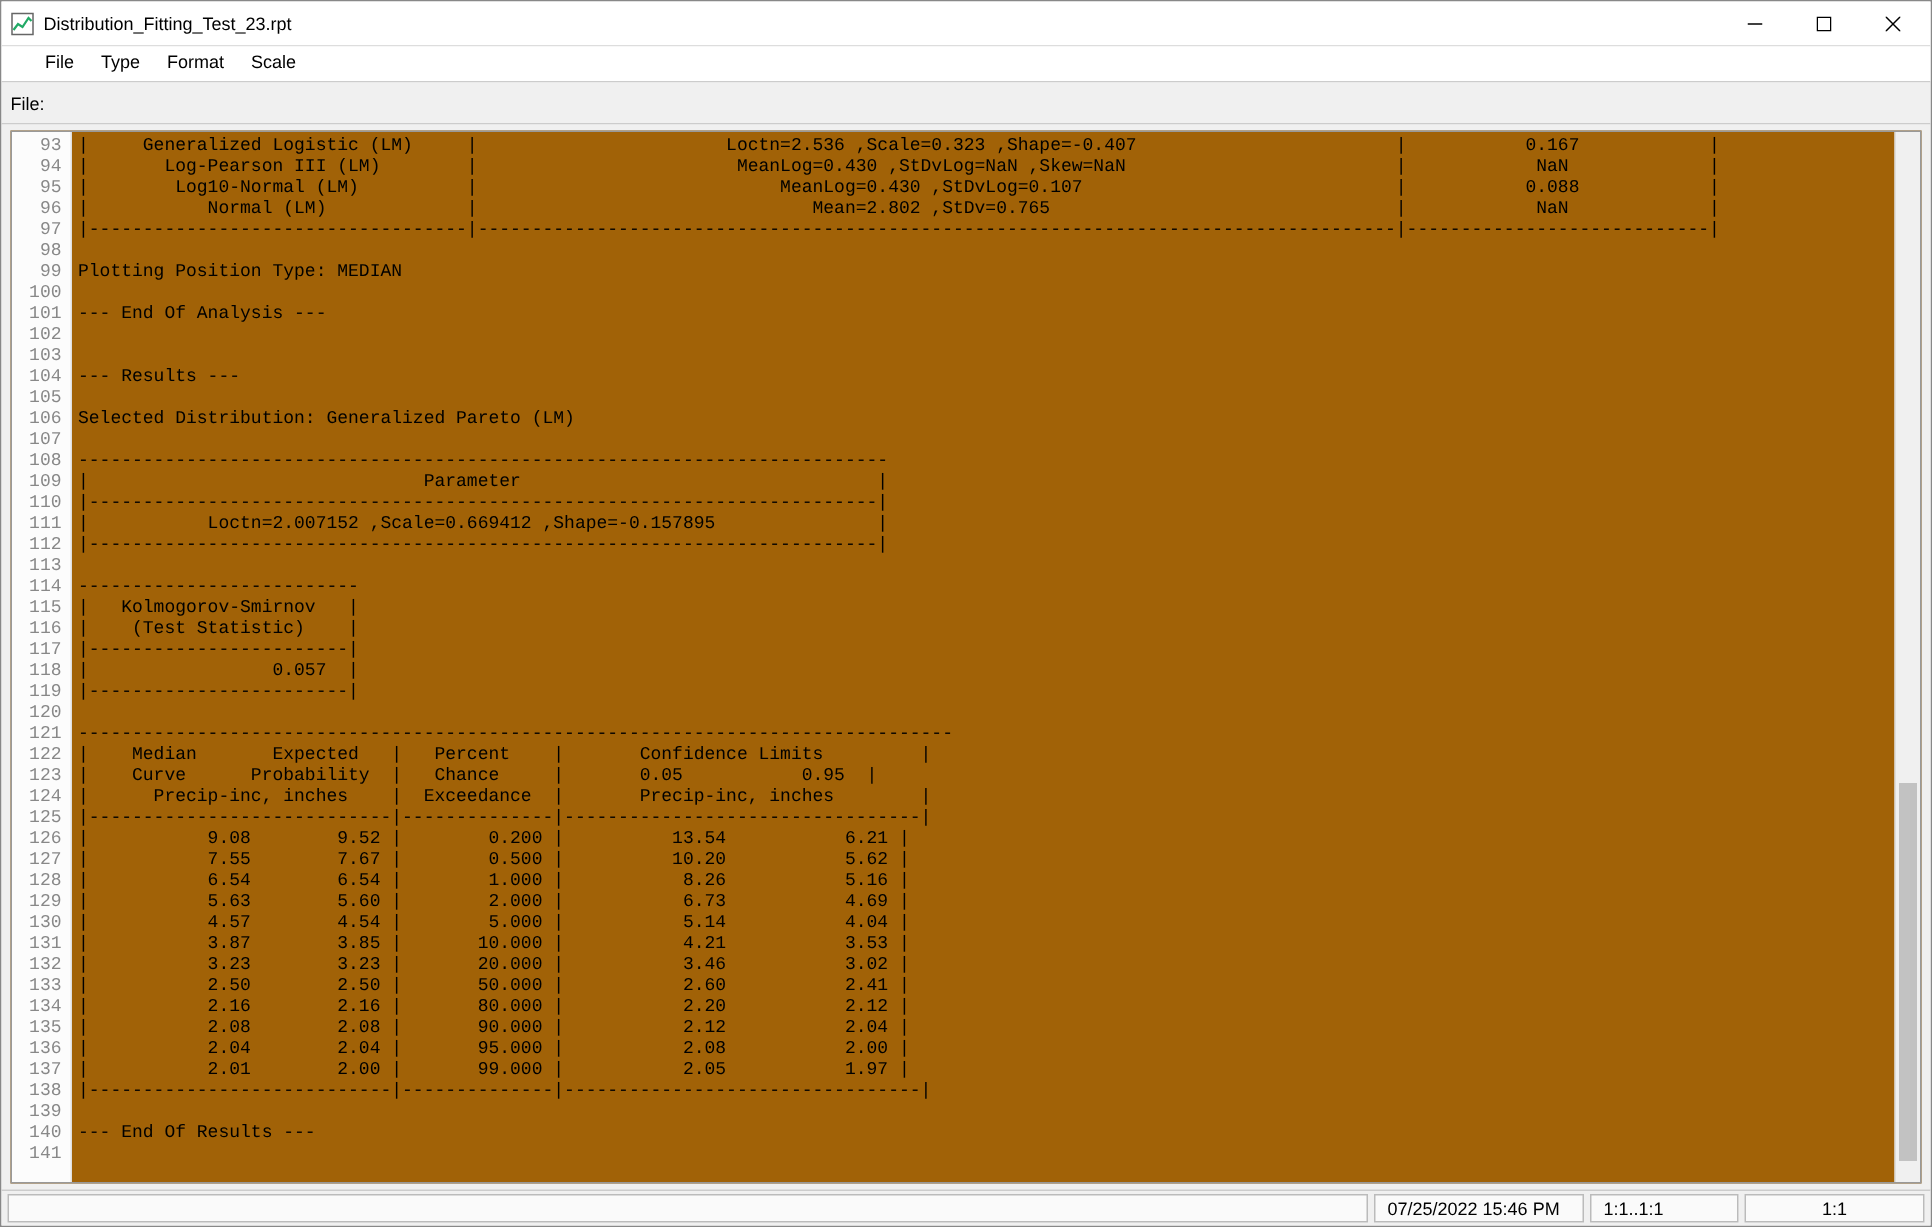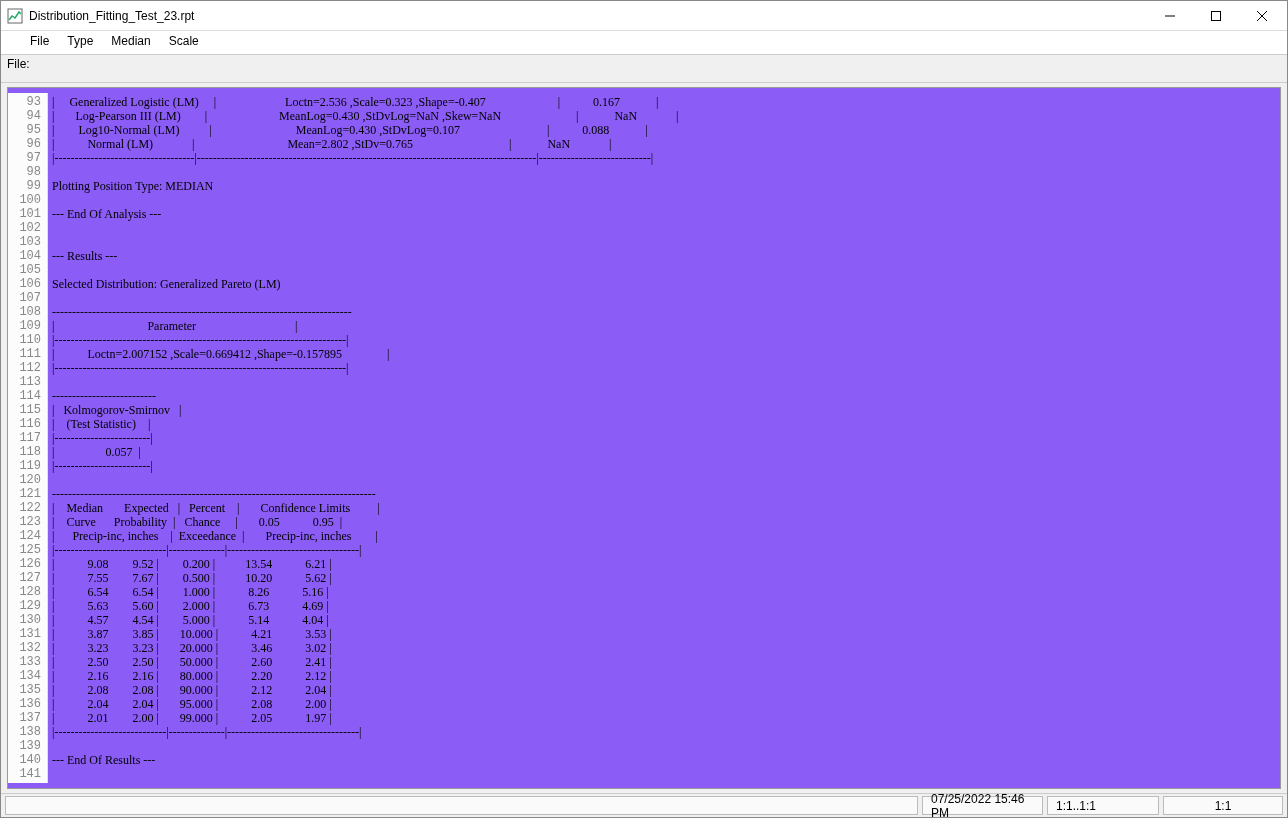--- a/index.html
+++ b/index.html
@@ -5,34 +5,34 @@
   * { box-sizing: border-box; margin: 0; padding: 0; }
   body { font-family: "Segoe UI", Tahoma, sans-serif; font-size: 12px; background: #f0f0f0; overflow: hidden; }
   .window { width: 1288px; height: 818px; background: #fff; border: 1px solid #888; display: flex; flex-direction: column; }
   .titlebar { height: 30px; display: flex; align-items: center; padding: 0 2px 0 6px; background: #fff; border-bottom: 1px solid #ddd; }
   .titlebar .app-icon { width: 16px; height: 16px; margin-right: 6px; display:inline-block; }
   .titlebar .title { flex: 1; font-size: 12px; color: #000; }
   .titlebar .win-btns { display: flex; }
   .titlebar .win-btn { width: 46px; height: 28px; display: flex; align-items: center; justify-content: center; color: #000; }
   .menubar { height: 24px; display: flex; align-items: flex-start; padding: 0 20px; background: #fff; border-bottom: 1px solid #ccc; }
   .menubar .menu-item { padding: 3px 9px; font-size: 12px; color: #000; }
-  .filebar { height: 28px; display: flex; align-items: flex-start; padding: 2px 6px; background: #f0f0f0; border-bottom: 1px solid #ccc; gap: 5px; }
+  .filebar { height: 28px; display: flex; align-items: center; padding: 2px 6px; background: #f0f0f0; border-bottom: 1px solid #ccc; gap: 5px; }
   .filebar .lbl { font-size: 12px; }
   .filebar input { flex: 1; height: 20px; font-size: 12px; padding: 1px 4px; border: 1px solid #aaa; background: #fafafa; font-family: "Segoe UI", Tahoma, sans-serif; }
   .editor-wrap { flex: 1; padding: 4px 6px; background: #f0f0f0; overflow:hidden; }
-  .editor { width: 100%; height: 100%; border: 1px solid #999; background: #8b5cf6; display: flex; position: relative; align-items: center; }
+  .editor { width: 100%; height: 100%; border: 1px solid #999; background: #a16207; display: flex; position: relative; }
   .gutter { width: 40px; background: #fcfcfc; border-right: 1px solid #e0e0e0; text-align: right; padding: 2px 6px 2px 0; font-family: "Consolas","Courier New",monospace; font-size: 12px; line-height: 14px; color: #888; user-select: none; overflow: hidden; }
-  .code { flex: 1; padding: 2px 0 2px 4px; font-family: Liberation Serif, serif; font-size: 12px; line-height: 14px; color: #000; white-space: pre; overflow: hidden; }
+  .code { flex: 1; padding: 2px 0 2px 4px; font-family: Liberation Mono, monospace; font-size: 12px; line-height: 14px; color: #000; white-space: pre; overflow: hidden; }
   .vscroll { width: 17px; background: #f0f0f0; border-left: 1px solid #ddd; position: relative; }
   .vscroll .thumb { position: absolute; left: 2px; right: 2px; background: #c2c2c2; border-radius: 0; }
   .statusbar { height: 24px; background: #f0f0f0; border-top: 1px solid #ccc; display: flex; align-items: stretch; padding: 2px 4px; gap: 4px; }
   .statusbar .cell { border: 1px solid #bbb; background: #fafafa; display: flex; align-items: center; padding: 0 8px; font-size: 12px; }
   .statusbar .flex { flex: 1; }
-  .statusbar .w140 { width: 121px; }
-  .statusbar .w100 { width: 112px; justify-content: flex-start; }
+  .statusbar .w140 { width: 140px; }
+  .statusbar .w100 { width: 99px; justify-content: flex-start; }
   .statusbar .w120 { width: 120px; justify-content: center; text-align: right; }
 </style>
 </head>
 <body>
 
 <div class="window">
 
   <div class="titlebar">
     <span class="app-icon">
       <svg width="16" height="16" viewBox="0 0 16 16">
@@ -57,21 +57,21 @@
             <line x1="0" y1="0" x2="10" y2="10" stroke="currentColor" stroke-width="1"></line>
             <line x1="10" y1="0" x2="0" y2="10" stroke="currentColor" stroke-width="1"></line>
           </svg>
         </div>
     </div>
   </div>
 
   <div class="menubar">
     <div class="menu-item">File</div>
     <div class="menu-item">Type</div>
-    <div class="menu-item">Median</div>
+    <div class="menu-item">Format</div>
     <div class="menu-item">Scale</div>
   </div>
 
   <div class="filebar">
     <span class="lbl">File:</span>
   </div>
 
   <div class="editor-wrap">
     <div class="editor">
       <div class="gutter" id="gutter">93

